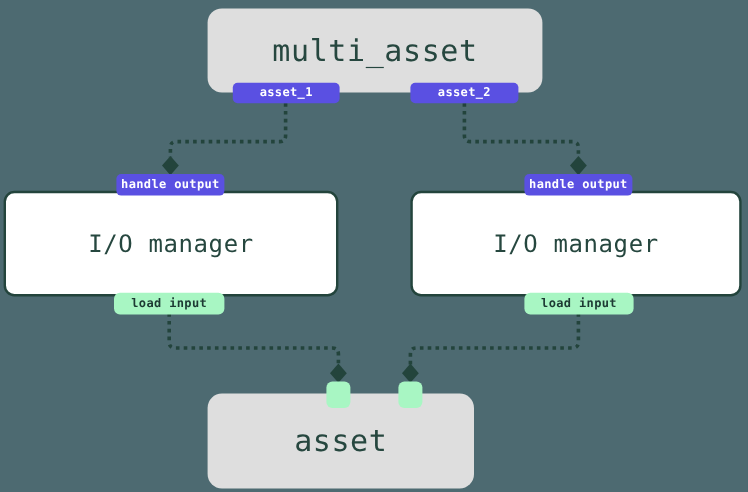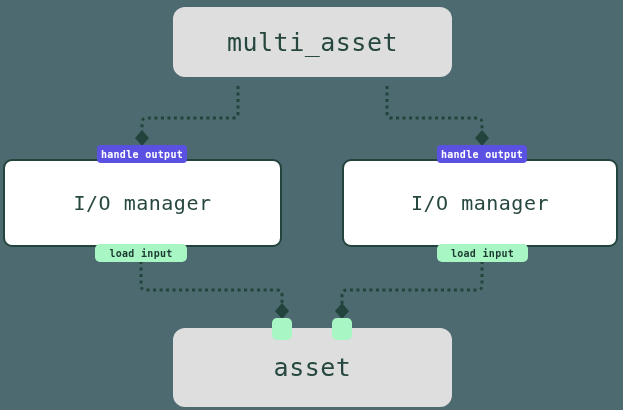--- a/index.html
+++ b/index.html
@@ -57,20 +57,26 @@
     <polygon class="arrowhead" points="482,130 489,138 482,146 475,138"></polygon>
     <path class="edge" d="M141,261 L141,285 Q141,290 146,290 L277,290 Q282,290 282,295 L282,304"></path>
     <polygon class="arrowhead" points="282,303 289,311 282,319 275,311"></polygon>
     <path class="edge" d="M482,261 L482,285 Q482,290 477,290 L347,290 Q342,290 342,295 L342,304"></path>
     <polygon class="arrowhead" points="342,303 349,311 342,319 335,311"></polygon>
   </svg>
 
   <div class="node node-gray" style="left:173px;top:7px;width:279px;height:70px;">
     <span class="node-label label-xl">multi_asset</span>
   </div>
+  <div class="port port-output" style="left:194px;top:69px;width:89px;height:17px;">
+    <span>asset_1</span>
+  </div>
+  <div class="port port-output" style="left:342px;top:69px;width:90px;height:17px;">
+    <span>asset_2</span>
+  </div>
 
   <div class="node node-io" style="left:3px;top:159px;width:279px;height:88px;">
     <span class="node-label label-lg">I/O manager</span>
   </div>
   <div class="port port-output" style="left:97px;top:145px;width:90px;height:18px;">
     <span>handle output</span>
   </div>
   <div class="port port-input" style="left:95px;top:244px;width:92px;height:18px;">
     <span>load input</span>
   </div>
@@ -78,19 +84,19 @@
   <div class="node node-io" style="left:342px;top:159px;width:276px;height:88px;">
     <span class="node-label label-lg">I/O manager</span>
   </div>
   <div class="port port-output" style="left:437px;top:145px;width:90px;height:18px;">
     <span>handle output</span>
   </div>
   <div class="port port-input" style="left:437px;top:244px;width:91px;height:18px;">
     <span>load input</span>
   </div>
 
-  <div class="node node-gray" style="left:173px;top:328px;width:279px;height:79px;">
+  <div class="node node-gray" style="left:173px;top:328px;width:222px;height:79px;">
     <span class="node-label label-xl">asset</span>
   </div>
   <div class="port-square" style="left:272px;top:318px;width:20px;height:22px;"></div>
   <div class="port-square" style="left:332px;top:318px;width:20px;height:22px;"></div>
 
 </div>
 
 </body></html>

